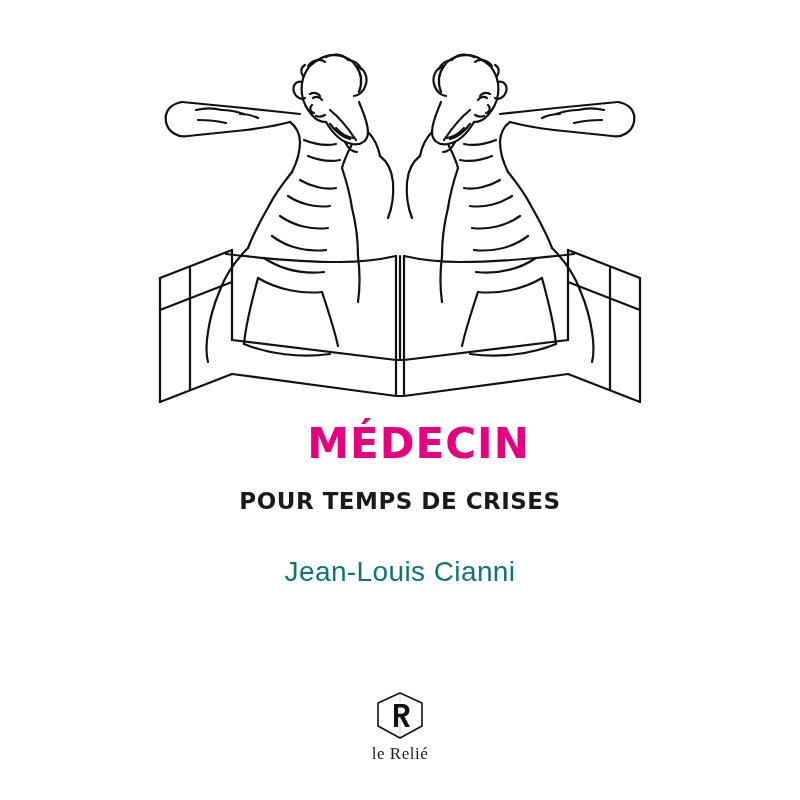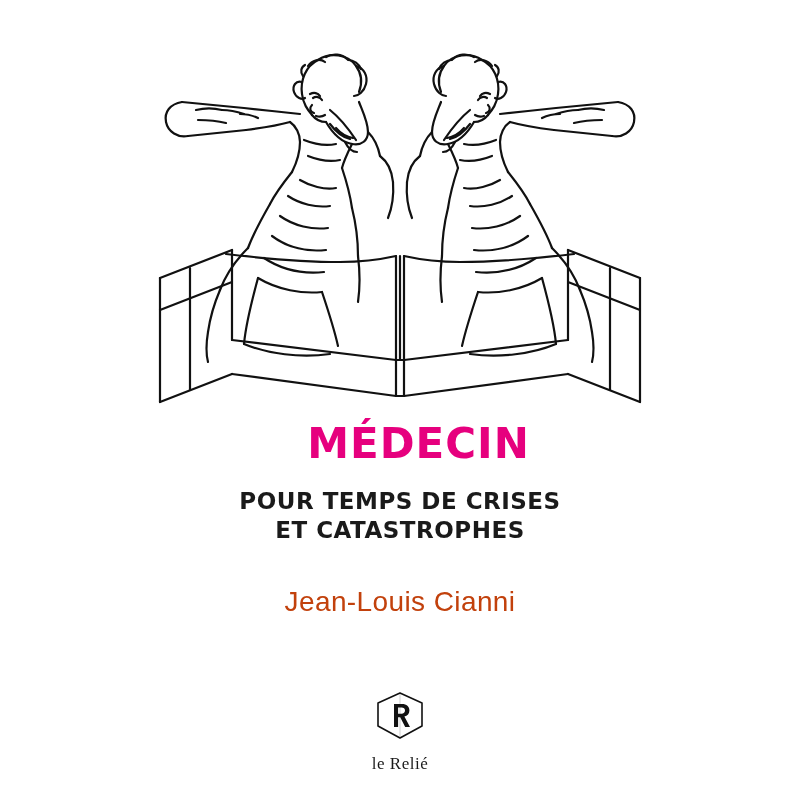--- a/index.html
+++ b/index.html
@@ -76,40 +76,40 @@
   .tagline .line2 {
     display: block;
   }
 
   .author {
     font-family: "Liberation Sans", sans-serif;
     font-weight: 400;
     font-size: 28px;
     letter-spacing: 0.4px;
     margin: 40px 0 8px 0;
-    color: #c2410c;
+    color: #0f766e;
   }
 
   
   .publisher {
     position: absolute;
     left: 0;
     top: 690px;
     width: 800px;
     text-align: center;
   }
   .publisher svg {
     display: block;
     margin: 0 auto;
   }
   .publisher-name {
     font-family: "Liberation Serif", serif;
     font-size: 17px;
     color: #1a1a1a;
-    margin-top: 12px;
+    margin-top: 2px;
     letter-spacing: 0.5px;
   }
 </style>
 </head>
 <body>
 
 <div id="cover">
 
   <div class="illustration">
     <svg viewBox="0 0 800 400" xmlns="http://www.w3.org/2000/svg">
@@ -269,21 +269,20 @@
         <path d="M396 386 L404 386"></path>
         <path d="M400 246 L400 350"></path>
       </g>
     </svg>
   </div>
 
   <div class="title-block">
     <h2 class="subtitle">MÉDECIN</h2>
     <div class="tagline">
       <span>POUR TEMPS DE CRISES</span>
-      <span class="line2">ET CATASTROPHES</span>
     </div>
     <div class="author">Jean-Louis Cianni</div>
   </div>
 
   <div class="publisher">
     <svg width="56" height="52" viewBox="0 0 56 52" xmlns="http://www.w3.org/2000/svg">
       <g fill="none" stroke="#111111" stroke-width="1.6" stroke-linecap="round" stroke-linejoin="round">
         <path d="M28 3 L50 13 L50 36 L28 48 L6 36 L6 13 Z"></path>
         <path d="M28 3 L28 48" stroke-width="0.8" opacity="0.25"></path>
       </g>

